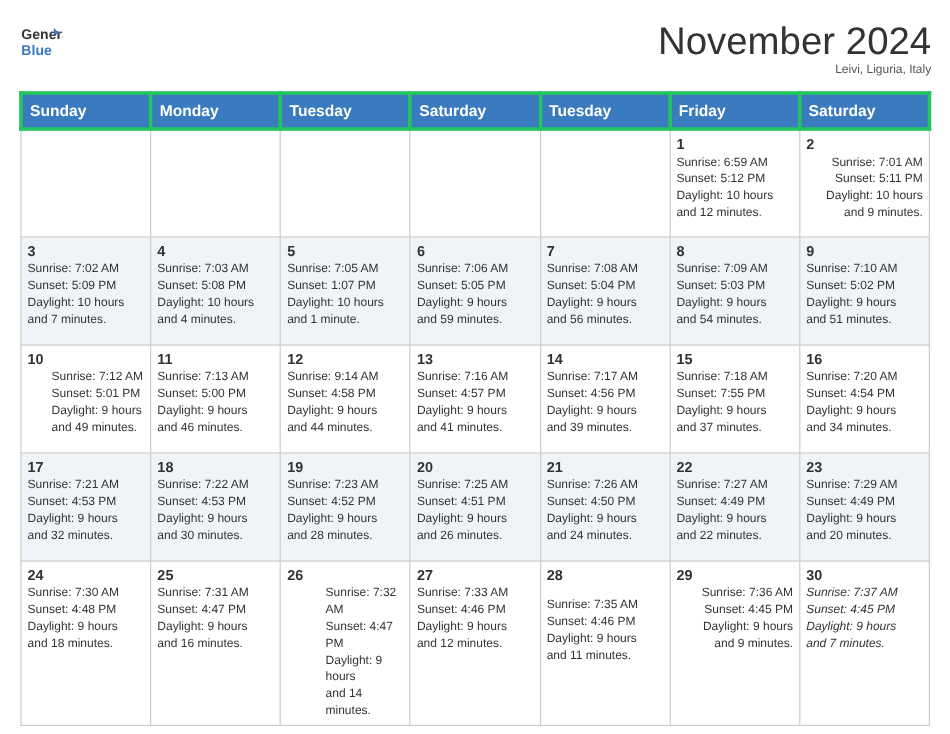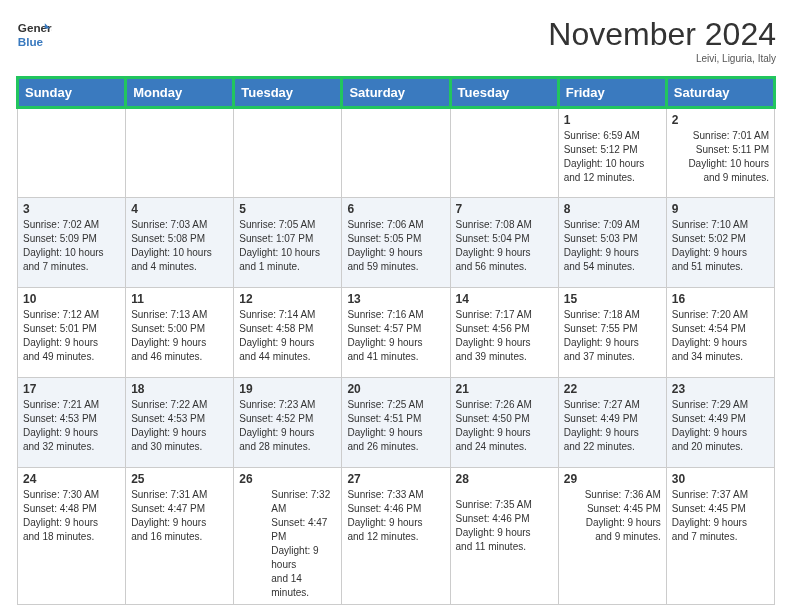--- a/index.html
+++ b/index.html
@@ -179,35 +179,35 @@
           <div class="day-num">9</div>
           <div class="day-info" style="white-space: pre-line;">Sunrise: 7:10 AM
 Sunset: 5:02 PM
 Daylight: 9 hours
 and 51 minutes.</div>
         </td>
       </tr>
       <tr>
         <td>
           <div class="day-num">10</div>
-          <div class="day-info" style="white-space: pre-line;">Sunrise: 7:12 AM
+          <div class="day-info" style="white-space: pre-line; margin-left: 20px;">Sunrise: 7:12 AM
 Sunset: 5:01 PM
 Daylight: 9 hours
 and 49 minutes.</div>
         </td>
         <td>
           <div class="day-num">11</div>
           <div class="day-info" style="white-space: pre-line;">Sunrise: 7:13 AM
 Sunset: 5:00 PM
 Daylight: 9 hours
 and 46 minutes.</div>
         </td>
         <td>
           <div class="day-num">12</div>
-          <div class="day-info" style="white-space: pre-line;">Sunrise: 7:14 AM
+          <div class="day-info" style="white-space: pre-line;">Sunrise: 9:14 AM
 Sunset: 4:58 PM
 Daylight: 9 hours
 and 44 minutes.</div>
         </td>
         <td>
           <div class="day-num">13</div>
           <div class="day-info" style="white-space: pre-line;">Sunrise: 7:16 AM
 Sunset: 4:57 PM
 Daylight: 9 hours
 and 41 minutes.</div>
@@ -323,20 +323,20 @@
         </td>
         <td>
           <div class="day-num">29</div>
           <div class="day-info" style="white-space: pre-line; text-align: right;">Sunrise: 7:36 AM
 Sunset: 4:45 PM
 Daylight: 9 hours
 and 9 minutes.</div>
         </td>
         <td>
           <div class="day-num">30</div>
-          <div class="day-info" style="white-space: pre-line;">Sunrise: 7:37 AM
+          <div class="day-info" style="white-space: pre-line; font-style: italic;">Sunrise: 7:37 AM
 Sunset: 4:45 PM
 Daylight: 9 hours
 and 7 minutes.</div>
         </td>
       </tr>
     </tbody>
 </table>
 
 </body></html>

